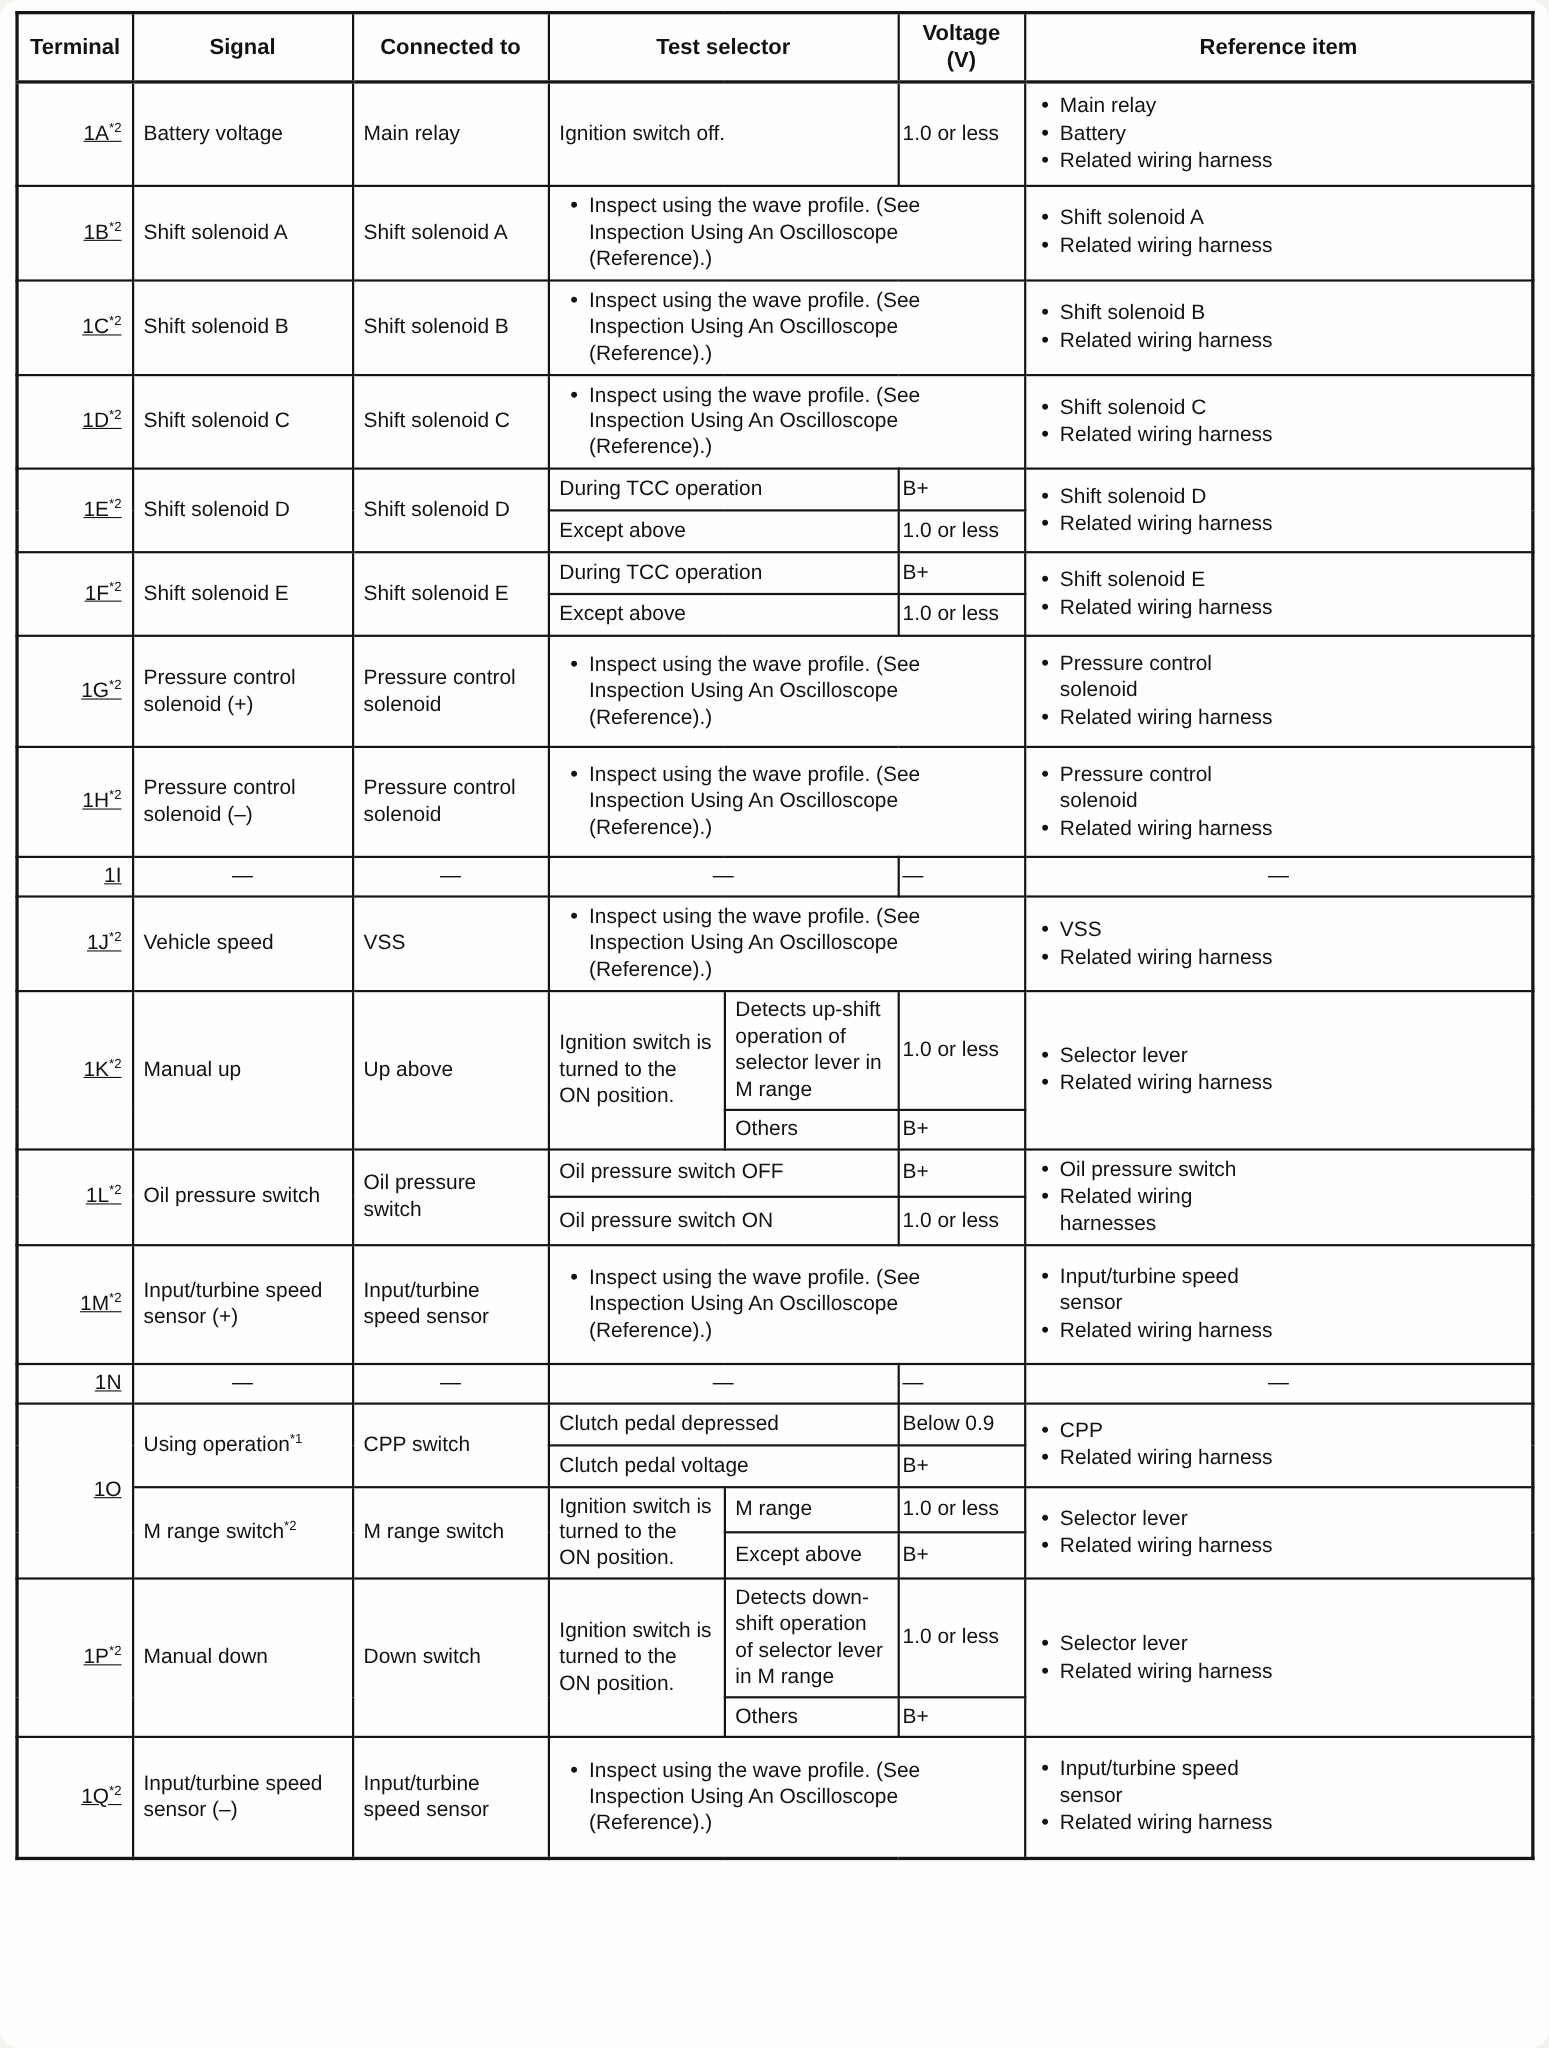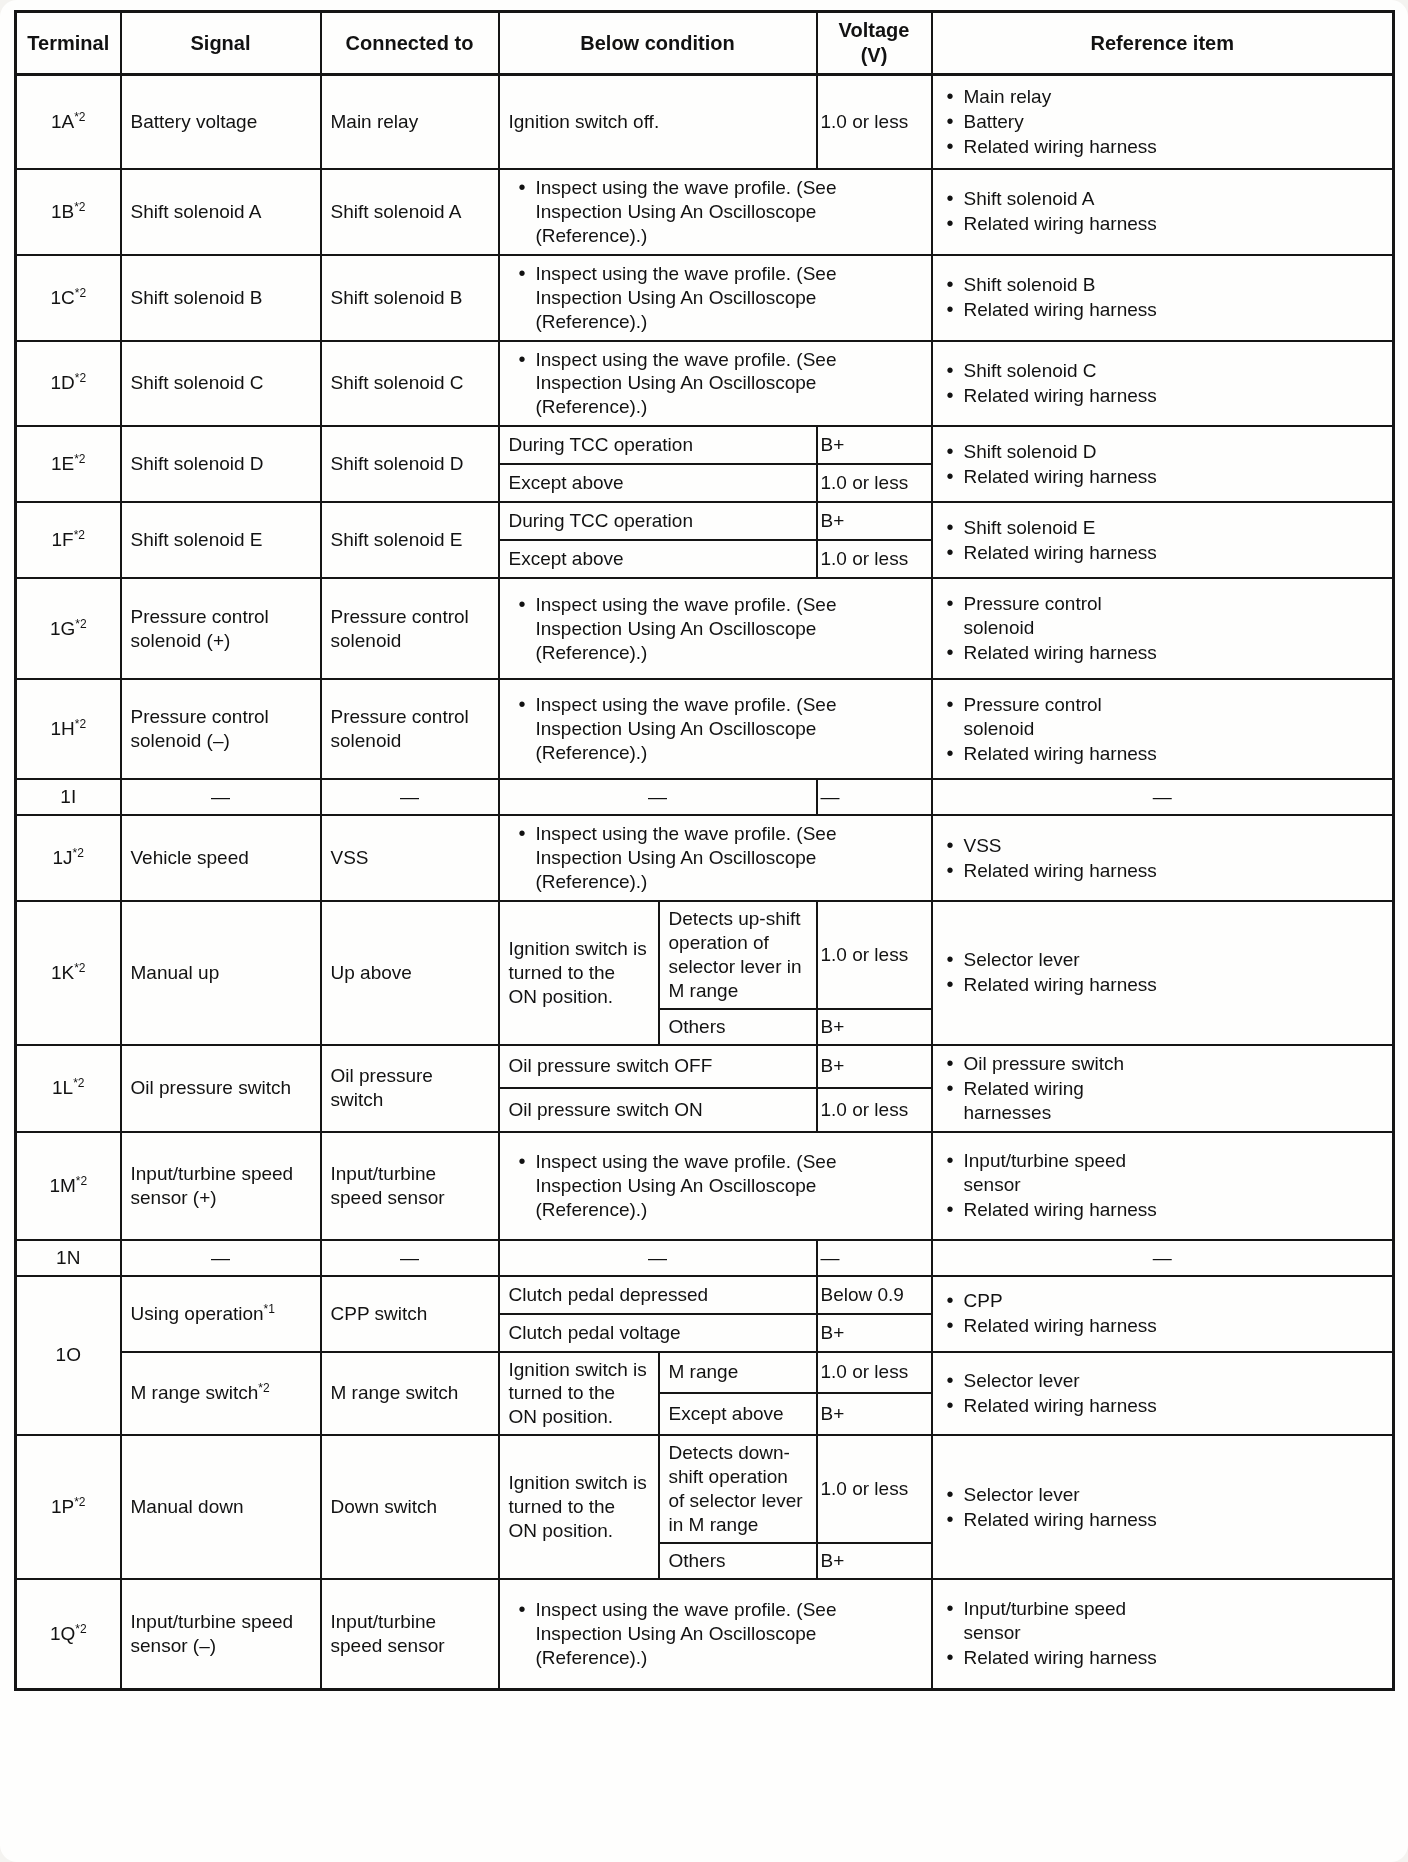--- a/index.html
+++ b/index.html
@@ -12,21 +12,21 @@
   table.tv {
     border-collapse:collapse; table-layout:fixed; width:1378px;
     border:3px solid #151515;
     font-size:19px; line-height:1.26;
   }
   .tv th, .tv td { border:2px solid #151515; padding:5px 9px; vertical-align:middle; overflow:hidden; }
   .tv thead th {
     font-size:20px; font-weight:700; text-align:center;
     white-space:pre-line; height:48px; border-bottom:3px solid #151515;
   }
-  td.term { text-align:center; }
+  td.term { text-align:right;text-decoration:underline; }
   sup { font-size:12px; line-height:0; }
   .item { position:relative; padding-left:22px; margin:1px 0; }
   .item::before { content:"\2022"; position:absolute; left:5px; top:-1px; font-size:20px; }
   td.insp .item { max-width:220px; }
   .wave-text { display:block; max-width:322px; }
   td.wave { padding-left:14px; }
   td.volt { text-align:left; padding:4px 3px; }
   td.dash { text-align:center; }
 </style>
 </head>
@@ -41,21 +41,21 @@
     <col style="width:160px">
         <col style="width:158px">
         <col style="width:115px">
         <col style="width:462px">
   </colgroup>
   <thead>
     <tr style="height:48px">
       <th>Terminal</th>
       <th>Signal</th>
       <th>Connected to</th>
-      <th colspan="2">Below condition</th>
+      <th colspan="2">Test selector</th>
       <th>Voltage
 (V)</th>
       <th>Reference item</th>
     </tr>
   </thead>
   <tbody>
 
     <tr style="height:94px">
       <td class="term"><span>1A</span><sup>*2</sup></td>
       <td>Battery voltage</td>

